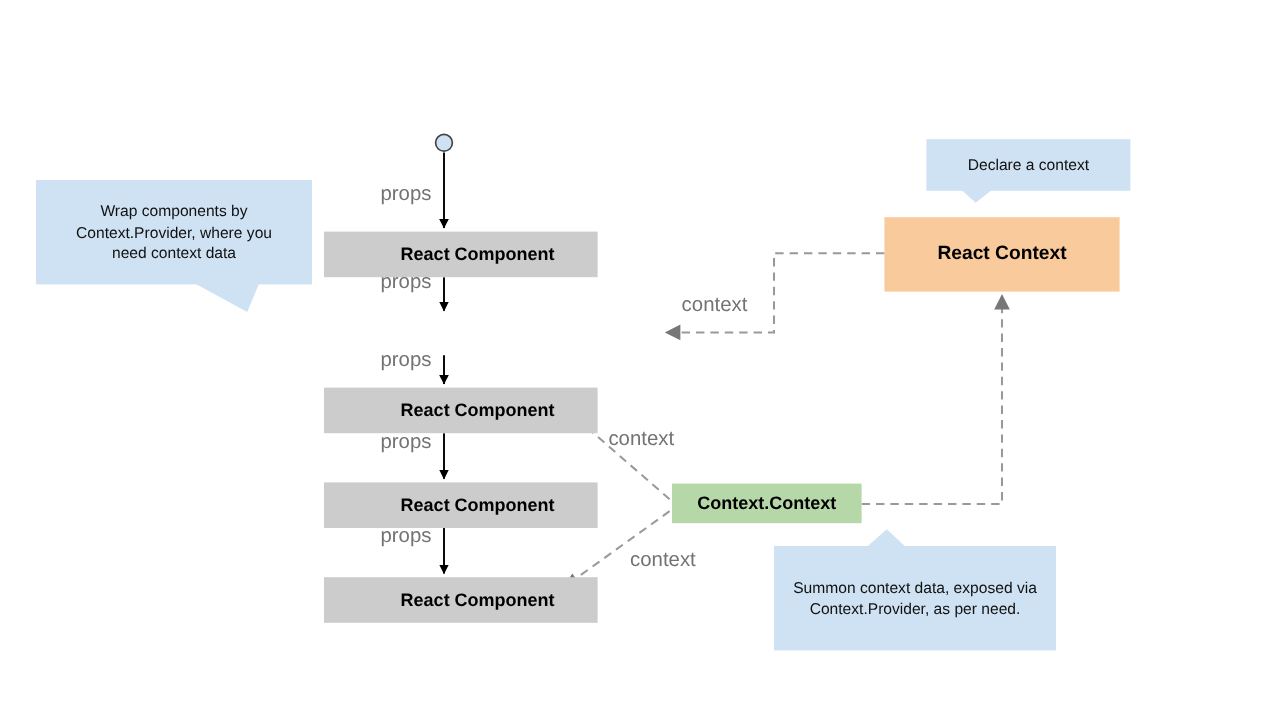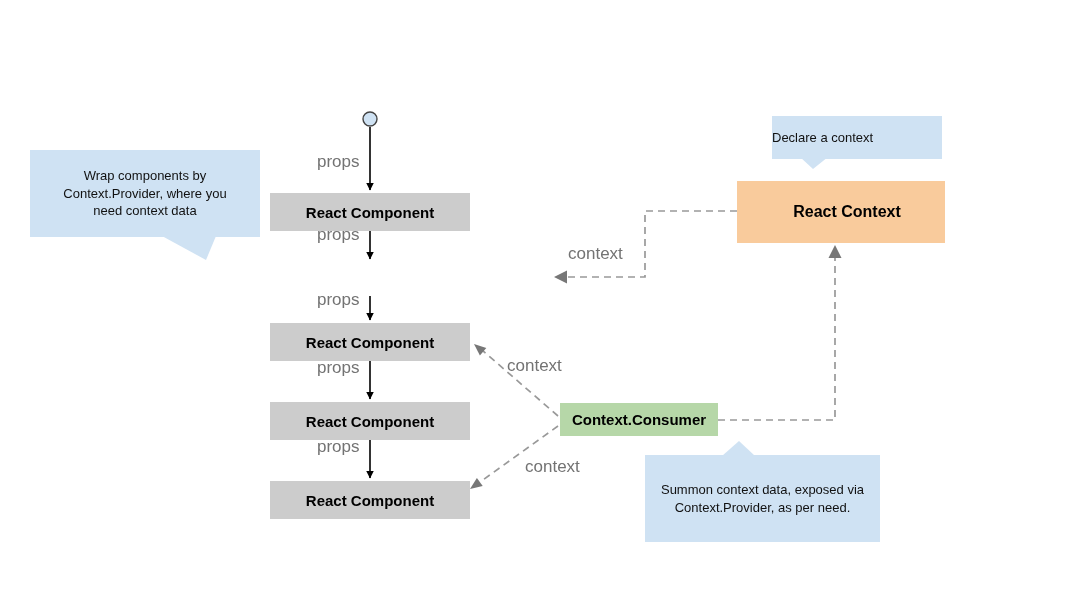--- a/index.html
+++ b/index.html
@@ -26,38 +26,38 @@
   .box {
     position: absolute;
     display: flex;
     align-items: center;
     justify-content: center;
     font-weight: bold;
     font-size: 15px;
     color: #000;
     white-space: nowrap;
   }
-  .gray-box     { background: var(--gray-box, #ccc); }
+  .gray-box     { background: var(--gray-box, #ccc); padding-left: 28px; }
   .provider-box { background: var(--provider-box, #e7a79d); }
-  .context-box  { background: var(--context-box, #f9cb9c); font-size: 16px; padding-left: 12px; }
+  .context-box  { background: var(--context-box, #f9cb9c); font-size: 16px; }
   .consumer-box { background: var(--consumer-box, #b6d7a8); }
 
   .edge-label {
     position: absolute;
     font-size: 17px;
     color: #737373;
     white-space: nowrap;
   }
 
   .callout {
     position: absolute;
     background: var(--callout, #cfe2f3);
     display: flex;
     flex-direction: column;
-    align-items: flex-start;
+    align-items: center;
     justify-content: center;
     text-align: center;
     font-size: 13px;
     line-height: 1.35;
     color: #111;
     box-sizing: border-box;
   }
   #callout-wrap    { left: 30px;  top: 150px; width: 230px; height: 87px; padding: 4px 25px; }
   #callout-declare { left: 772px; top: 116px; width: 170px; height: 43px; }
   #callout-summon  { left: 645px; top: 455px; width: 235px; height: 87px; padding: 4px 10px; gap: 20px; }
@@ -128,21 +128,21 @@
     <span>React Component</span>
   </div>
   <div id="rc4" class="box gray-box">
     <span>React Component</span>
   </div>
 
   <div id="rcontext" class="box context-box">
     <span>React Context</span>
   </div>
   <div id="consumer" class="box consumer-box">
-    <span>Context.Consumer</span>
+    <span>Context.Context</span>
   </div>
 
   <div id="props-1" class="edge-label">props</div>
   <div id="props-2" class="edge-label">props</div>
   <div id="props-3" class="edge-label">props</div>
   <div id="props-4" class="edge-label">props</div>
   <div id="props-5" class="edge-label">props</div>
   <div id="ctx-provider-label" class="edge-label">context</div>
   <div id="ctx-upper-label" class="edge-label">context</div>
   <div id="ctx-lower-label" class="edge-label">context</div>

